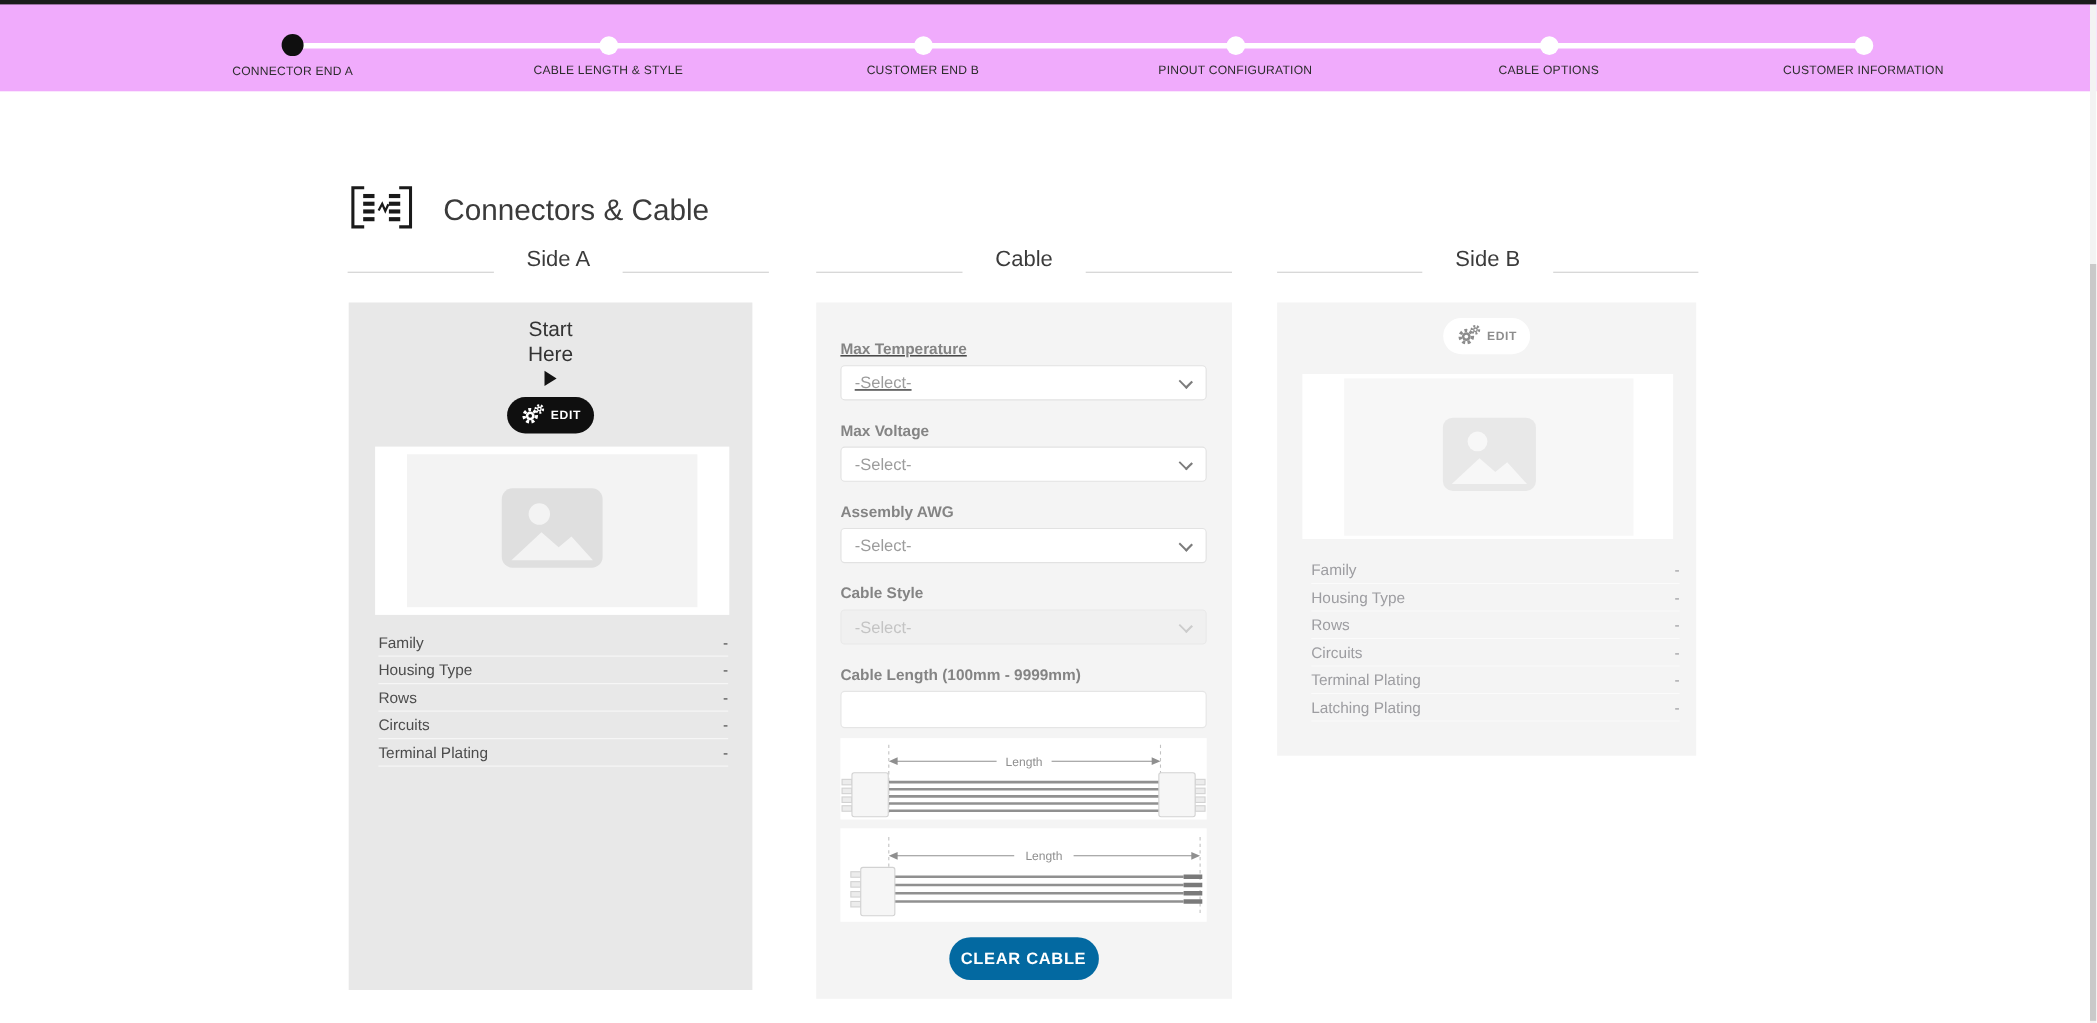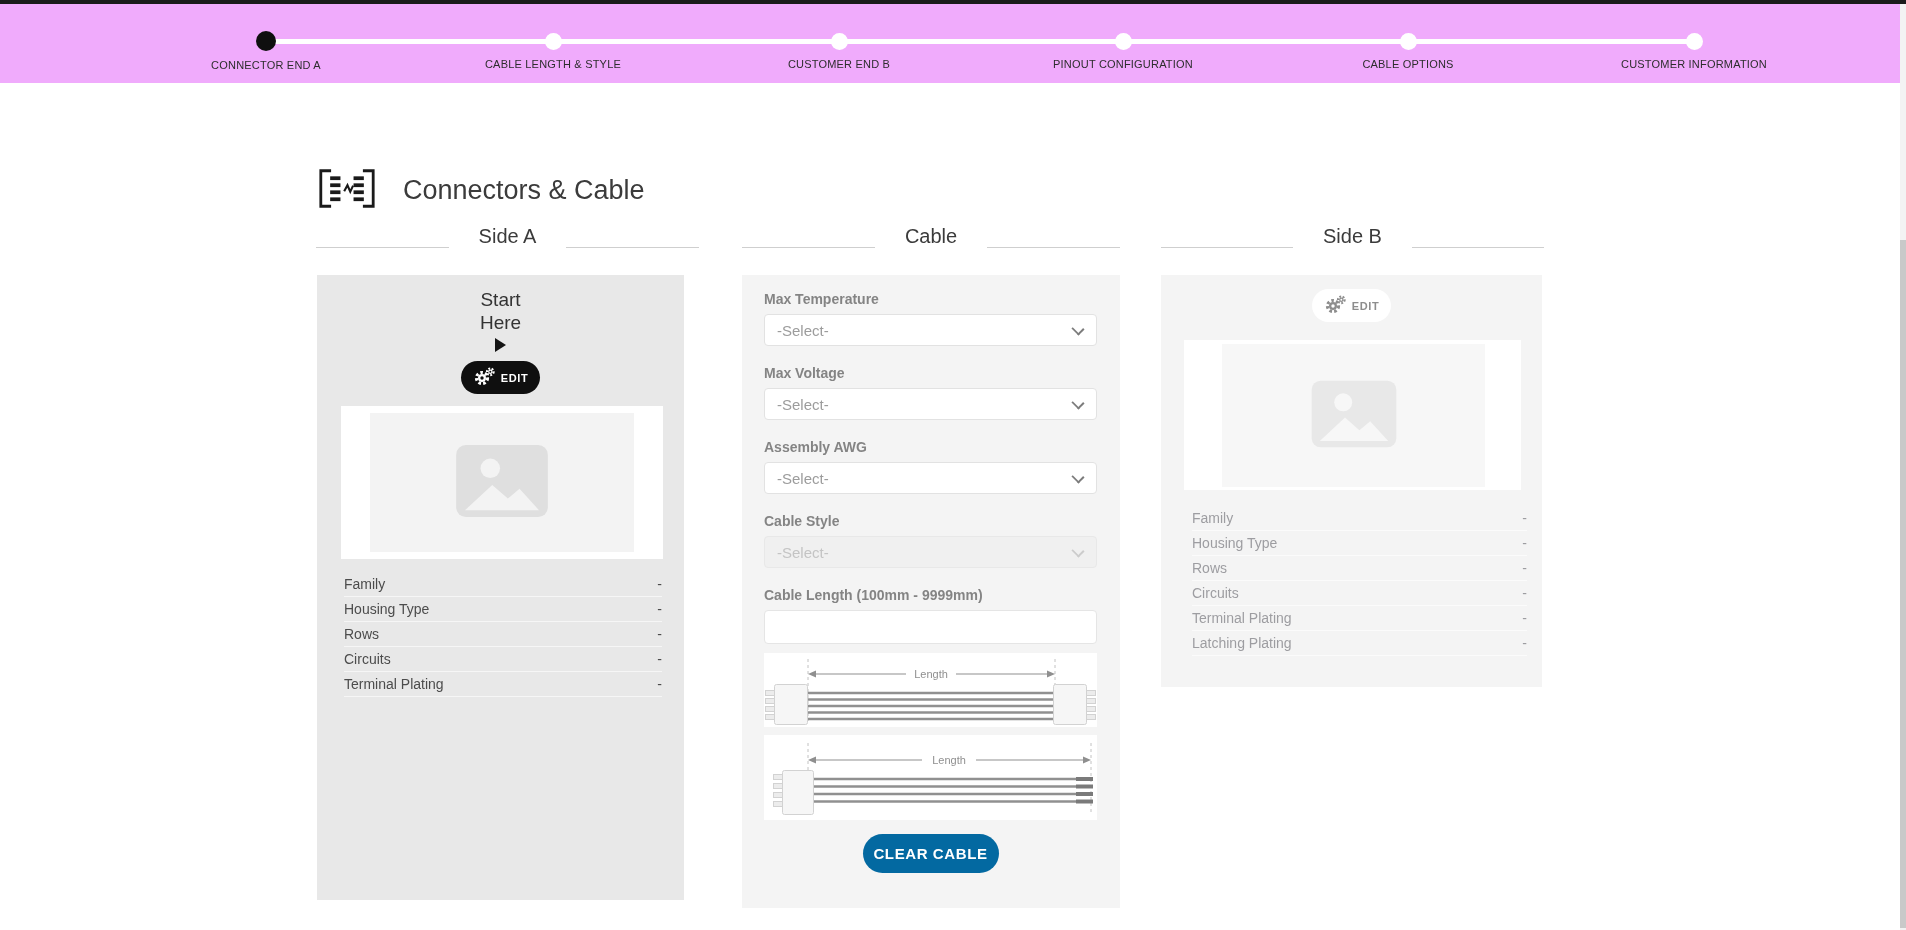--- a/index.html
+++ b/index.html
@@ -52,21 +52,21 @@
   .card-a .spec-list{left:27px;right:22px;top:297px;}
   .card-b .spec-list{left:31px;right:15px;top:231px;}
   .spec-row{display:flex;justify-content:space-between;align-items:center;height:24px;
             border-bottom:1px solid rgba(255,255,255,.6);font-size:14px;}
   .card-a .spec-row{color:#4c4c4c;}
   .card-b .spec-row{color:#9d9da1;}
 
   
   .cable-inner{position:absolute;left:22px;right:23px;top:0;}
   .fgroup{margin-top:19px;}
-  .fgroup.first{margin-top:16px;}
+  .fgroup.first{margin-top:34px;text-decoration:underline;}
   .flabel{font-size:14px;font-weight:bold;color:#848484;line-height:17px;margin-bottom:6px;}
   .select{position:relative;height:32px;background:#fff;border:1px solid #e2e2e2;border-radius:4px;
           display:flex;align-items:center;padding:0 12px;font-size:15px;color:#9c9c9c;
           box-sizing:border-box;cursor:pointer;}
   .select .chev{position:absolute;right:13px;top:9px;width:8px;height:8px;
                 border-right:2px solid #7c7c7c;border-bottom:2px solid #7c7c7c;
                 transform:rotate(45deg) scaleY(.85);}
   .select.disabled{background:#f0f0f0;border-color:#e8e8e8;color:#c4c4c4;cursor:default;}
   .select.disabled .chev{border-color:#cccccc;}
   .text-input{display:block;width:100%;height:34px;background:#fff;border:1px solid #e5e5e5;

